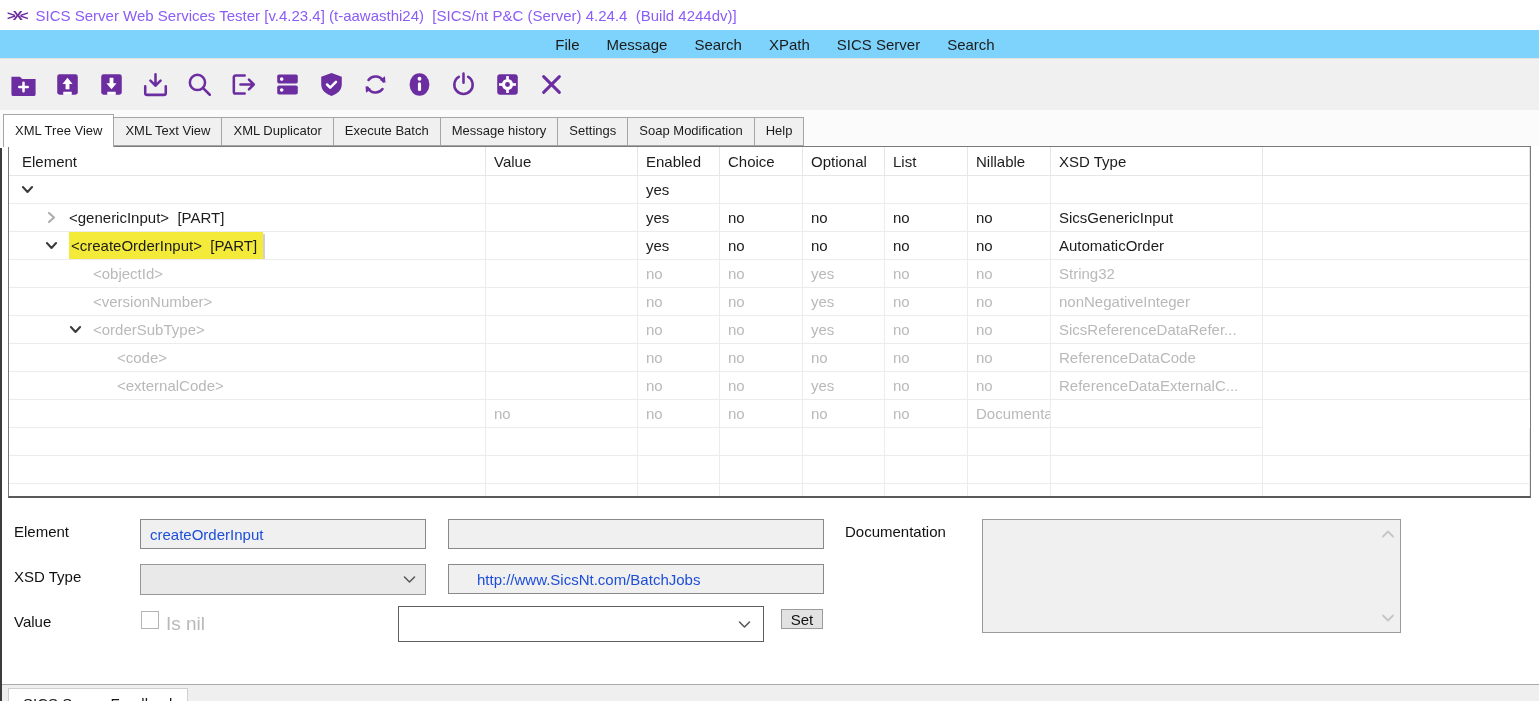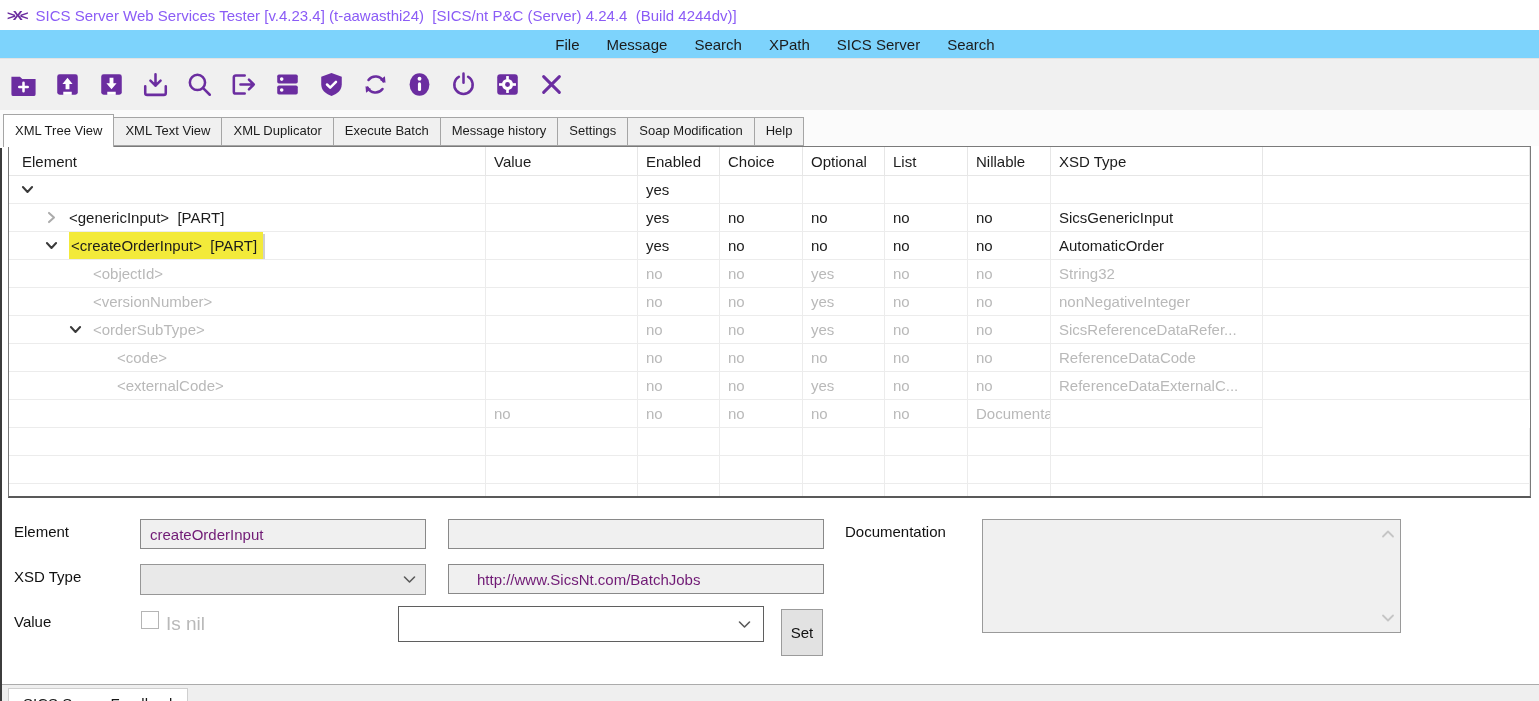--- a/index.html
+++ b/index.html
@@ -47,21 +47,21 @@
   .indent{display:inline-block;height:1px;flex:none;}
   .chev{width:20px;height:20px;flex:none;display:flex;align-items:center;justify-content:center;margin-right:8px;}
   .chev svg{width:15px;height:15px;}
   .chev .ck{stroke:#3a3a3a;fill:none;stroke-width:2.4;stroke-linecap:round;stroke-linejoin:round;}
   .chev.gray .ck{stroke:#ababab;}
   .eltag{white-space:pre;}
   .eltag.hl{background:var(--hl);box-shadow:2px 3px 0 rgba(170,170,170,.55);padding:1px 6px 2px 2px;}
 
   
   .flabel{font-size:15px;color:#111;}
-  .inp{background:#f0f0f0;border:1px solid #898989;font-family:inherit;font-size:15px;color:#701a75;padding:0 9px;}
+  .inp{background:#f0f0f0;border:1px solid #898989;font-family:inherit;font-size:15px;color:#1d4ed8;padding:0 9px;}
   .seltype{background:#e9e9e9;border:1px solid #979797;display:flex;align-items:center;justify-content:flex-end;padding-right:9px;}
   .combo{background:#fff;border:1px solid #5f5f5f;display:flex;align-items:center;justify-content:flex-end;padding-right:12px;}
   .chevsm{width:13px;height:9px;stroke:#5a5a5a;fill:none;stroke-width:1.6;stroke-linecap:round;stroke-linejoin:round;}
   .setbtn{background:#e2e2e2;border:1px solid #9b9b9b;font-size:15px;font-family:inherit;color:#111;display:flex;align-items:center;justify-content:center;}
   .nilbox{width:18px;height:18px;background:#fff;border:1px solid #b5b5b5;}
   .nillabel{font-size:19px;color:#b9b9b9;}
   .docbox{background:#f0f0f0;border:1px solid #9a9a9a;}
   .docarrow{position:absolute;right:5px;width:14px;height:10px;stroke:#c5c5c5;fill:none;stroke-width:1.8;stroke-linecap:round;stroke-linejoin:round;}
   .doclabel{overflow:hidden;white-space:nowrap;max-width:104px;}
 
@@ -400,21 +400,21 @@
 
 <div class="abs flabel" style="left:14px;top:613px;">Value</div>
 <div class="abs nilbox" style="left:141px;top:611px;"></div>
 <div class="abs nillabel" style="left:166px;top:613px;">Is nil</div>
 <div class="abs combo" style="left:398px;top:606px;width:366px;height:36px;">
   <span style="font-size:15px;margin-right:auto;padding-left:9px;"></span>
   <svg class="chevsm" viewBox="0 0 13 9">
       <polyline points="1.5,2 6.5,7 11.5,2"></polyline>
     </svg>
 </div>
-<button class="abs setbtn" style="left:781px;top:609px;width:42px;height:47px;">Set</button>
+<button class="abs setbtn" style="left:781px;top:609px;width:42px;height:20px;">Set</button>
 
 <div class="abs flabel doclabel" style="left:845px;top:523px;">Documentation</div>
 <div class="abs docbox" style="left:982px;top:519px;width:419px;height:114px;">
   <span style="font-size:15px;"></span>
   <svg class="docarrow" style="top:9px;" viewBox="0 0 14 10">
       <polyline points="2,7.5 7,2.5 12,7.5"></polyline>
     </svg>
   <svg class="docarrow" style="bottom:9px;" viewBox="0 0 14 10">
       <polyline points="2,2.5 7,7.5 12,2.5"></polyline>
     </svg>

